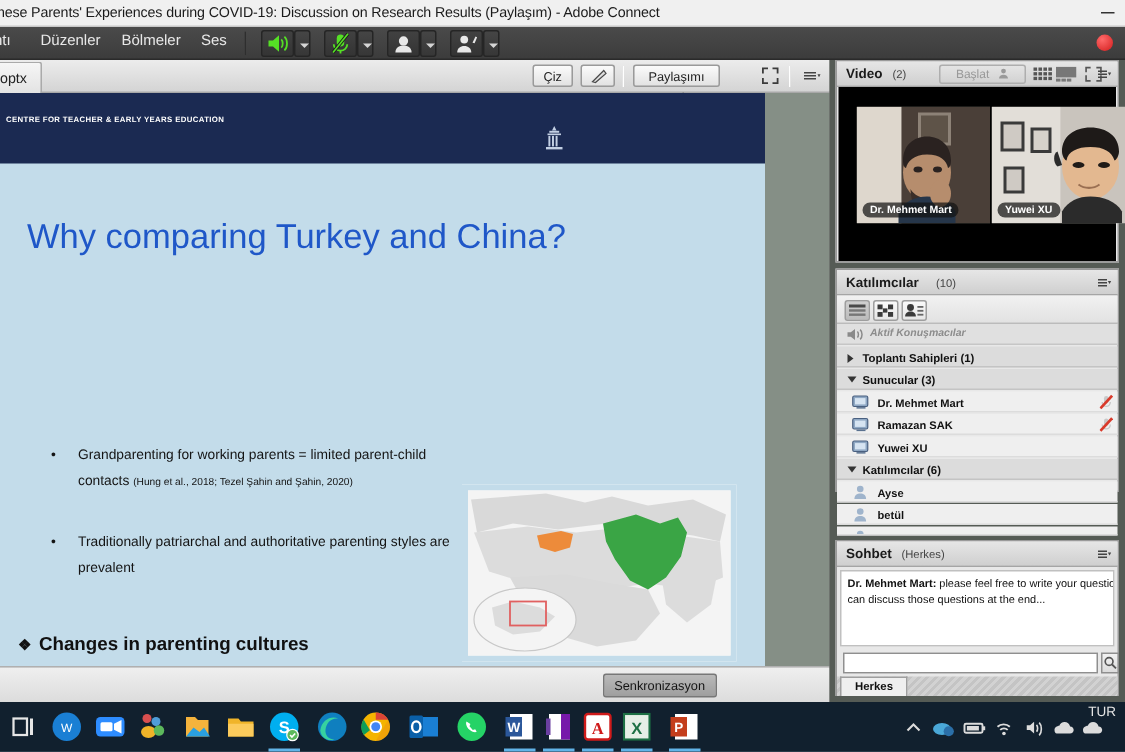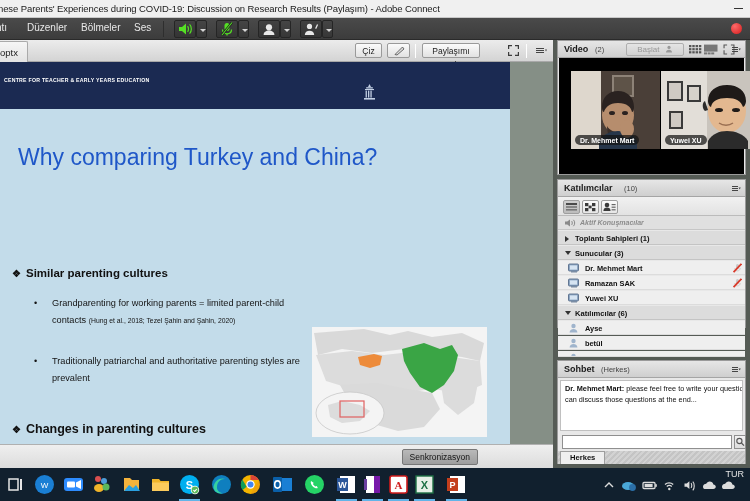--- a/index.html
+++ b/index.html
@@ -235,23 +235,20 @@
           <rect x="2" y="5" width="9" height="1.1" fill="#c3d0e4"></rect>
           <rect x="2.6" y="6.6" width="1.3" height="7" fill="#c3d0e4"></rect>
           <rect x="5" y="6.6" width="1.3" height="7" fill="#c3d0e4"></rect>
           <rect x="7.4" y="6.6" width="1.3" height="7" fill="#c3d0e4"></rect>
           <rect x="1" y="14" width="11" height="1.6" fill="#c3d0e4"></rect>
         </svg>
       </div>
 
       <div class="slide-title">Why comparing Turkey and China?</div>
 
-      <div class="h2" style="left:12px;top:205px">
-        <span class="dia">❖</span><span>Similar parenting cultures</span>
-      </div>
       <div class="bul" style="left:52px;top:233px;width:250px">
         <span class="dot">•</span><span>Grandparenting for working parents = limited parent-child contacts </span><span class="cite">(Hung et al., 2018; Tezel Şahin and Şahin, 2020)</span>
       </div>
       <div class="bul" style="left:52px;top:291px;width:250px">
         <span class="dot">•</span><span>Traditionally patriarchal and authoritative parenting styles are prevalent</span>
       </div>
 
       <div class="h2" style="left:12px;top:360px;font-size:12.5px">
         <span class="dia">❖</span><span>Changes in parenting cultures</span>
       </div>

